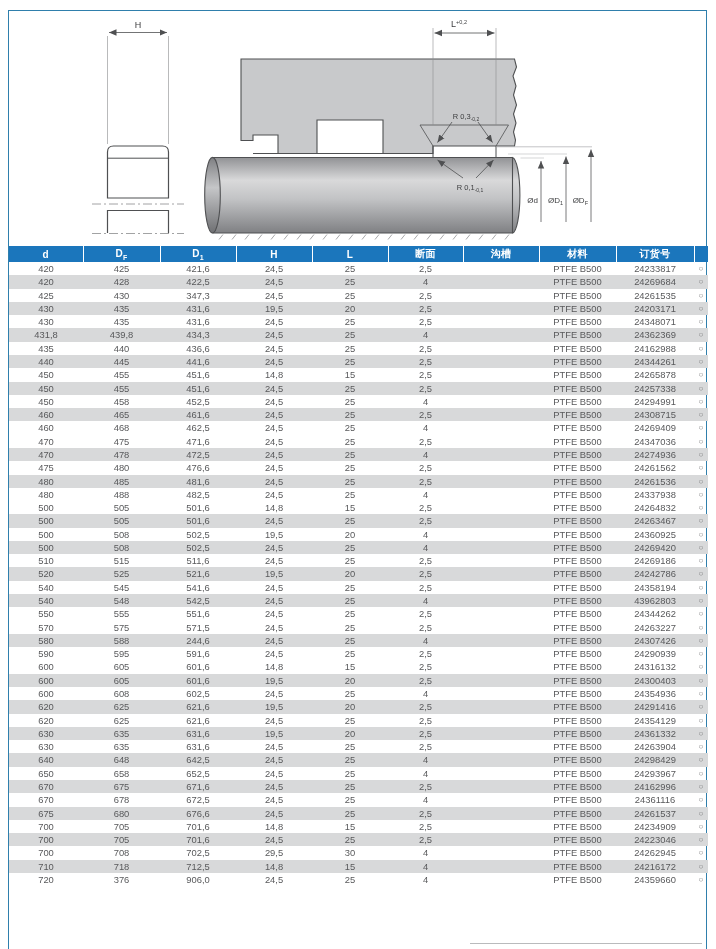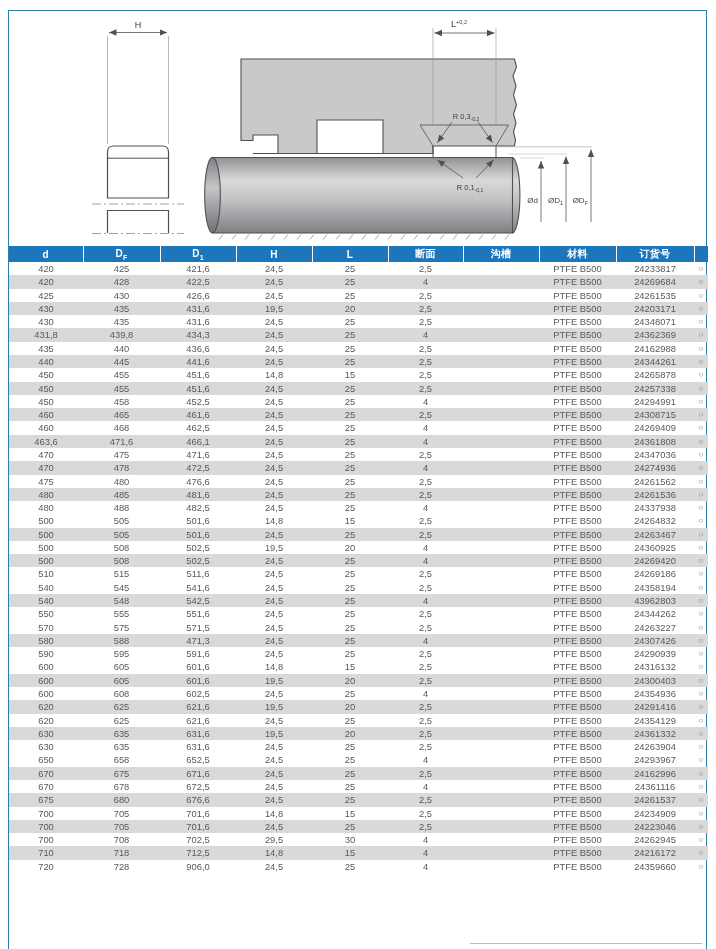--- a/index.html
+++ b/index.html
@@ -184,21 +184,21 @@
         <td>25</td>
         <td>4</td>
         <td></td>
         <td>PTFE B500</td>
         <td>24269684</td>
         <td>○</td>
       </tr>
       <tr>
         <td>425</td>
         <td>430</td>
-        <td>426,6</td>
+        <td>347,3</td>
         <td>24,5</td>
         <td>25</td>
         <td>2,5</td>
         <td></td>
         <td>PTFE B500</td>
         <td>24261535</td>
         <td>○</td>
       </tr>
       <tr class="alt">
         <td>430</td>
@@ -313,32 +313,20 @@
         <td>468</td>
         <td>462,5</td>
         <td>24,5</td>
         <td>25</td>
         <td>4</td>
         <td></td>
         <td>PTFE B500</td>
         <td>24269409</td>
         <td>○</td>
       </tr>
-      <tr class="alt">
-        <td>463,6</td>
-        <td>471,6</td>
-        <td>466,1</td>
-        <td>24,5</td>
-        <td>25</td>
-        <td>4</td>
-        <td></td>
-        <td>PTFE B500</td>
-        <td>24361808</td>
-        <td>○</td>
-      </tr>
       <tr>
         <td>470</td>
         <td>475</td>
         <td>471,6</td>
         <td>24,5</td>
         <td>25</td>
         <td>2,5</td>
         <td></td>
         <td>PTFE B500</td>
         <td>24347036</td>
@@ -445,20 +433,32 @@
         <td>515</td>
         <td>511,6</td>
         <td>24,5</td>
         <td>25</td>
         <td>2,5</td>
         <td></td>
         <td>PTFE B500</td>
         <td>24269186</td>
         <td>○</td>
       </tr>
+      <tr class="alt">
+        <td>520</td>
+        <td>525</td>
+        <td>521,6</td>
+        <td>19,5</td>
+        <td>20</td>
+        <td>2,5</td>
+        <td></td>
+        <td>PTFE B500</td>
+        <td>24242786</td>
+        <td>○</td>
+      </tr>
       <tr>
         <td>540</td>
         <td>545</td>
         <td>541,6</td>
         <td>24,5</td>
         <td>25</td>
         <td>2,5</td>
         <td></td>
         <td>PTFE B500</td>
         <td>24358194</td>
@@ -496,21 +496,21 @@
         <td>25</td>
         <td>2,5</td>
         <td></td>
         <td>PTFE B500</td>
         <td>24263227</td>
         <td>○</td>
       </tr>
       <tr class="alt">
         <td>580</td>
         <td>588</td>
-        <td>471,3</td>
+        <td>244,6</td>
         <td>24,5</td>
         <td>25</td>
         <td>4</td>
         <td></td>
         <td>PTFE B500</td>
         <td>24307426</td>
         <td>○</td>
       </tr>
       <tr>
         <td>590</td>
@@ -601,20 +601,32 @@
         <td>635</td>
         <td>631,6</td>
         <td>24,5</td>
         <td>25</td>
         <td>2,5</td>
         <td></td>
         <td>PTFE B500</td>
         <td>24263904</td>
         <td>○</td>
       </tr>
+      <tr class="alt">
+        <td>640</td>
+        <td>648</td>
+        <td>642,5</td>
+        <td>24,5</td>
+        <td>25</td>
+        <td>4</td>
+        <td></td>
+        <td>PTFE B500</td>
+        <td>24298429</td>
+        <td>○</td>
+      </tr>
       <tr>
         <td>650</td>
         <td>658</td>
         <td>652,5</td>
         <td>24,5</td>
         <td>25</td>
         <td>4</td>
         <td></td>
         <td>PTFE B500</td>
         <td>24293967</td>
@@ -699,21 +711,21 @@
         <td>14,8</td>
         <td>15</td>
         <td>4</td>
         <td></td>
         <td>PTFE B500</td>
         <td>24216172</td>
         <td>○</td>
       </tr>
       <tr>
         <td>720</td>
-        <td>728</td>
+        <td>376</td>
         <td>906,0</td>
         <td>24,5</td>
         <td>25</td>
         <td>4</td>
         <td></td>
         <td>PTFE B500</td>
         <td>24359660</td>
         <td>○</td>
       </tr>
     </tbody>

